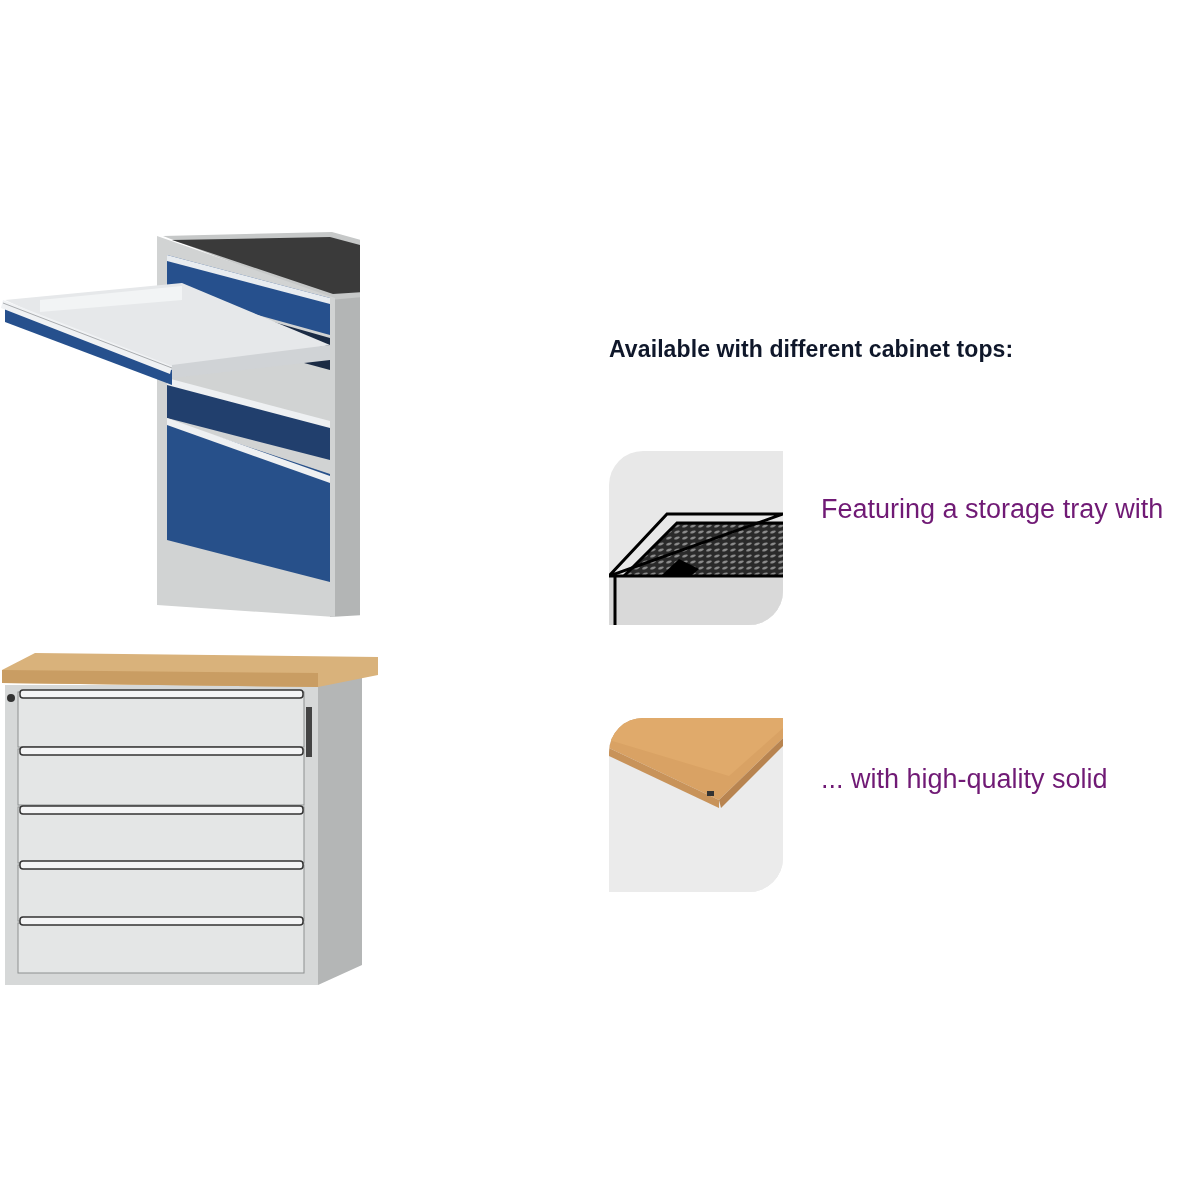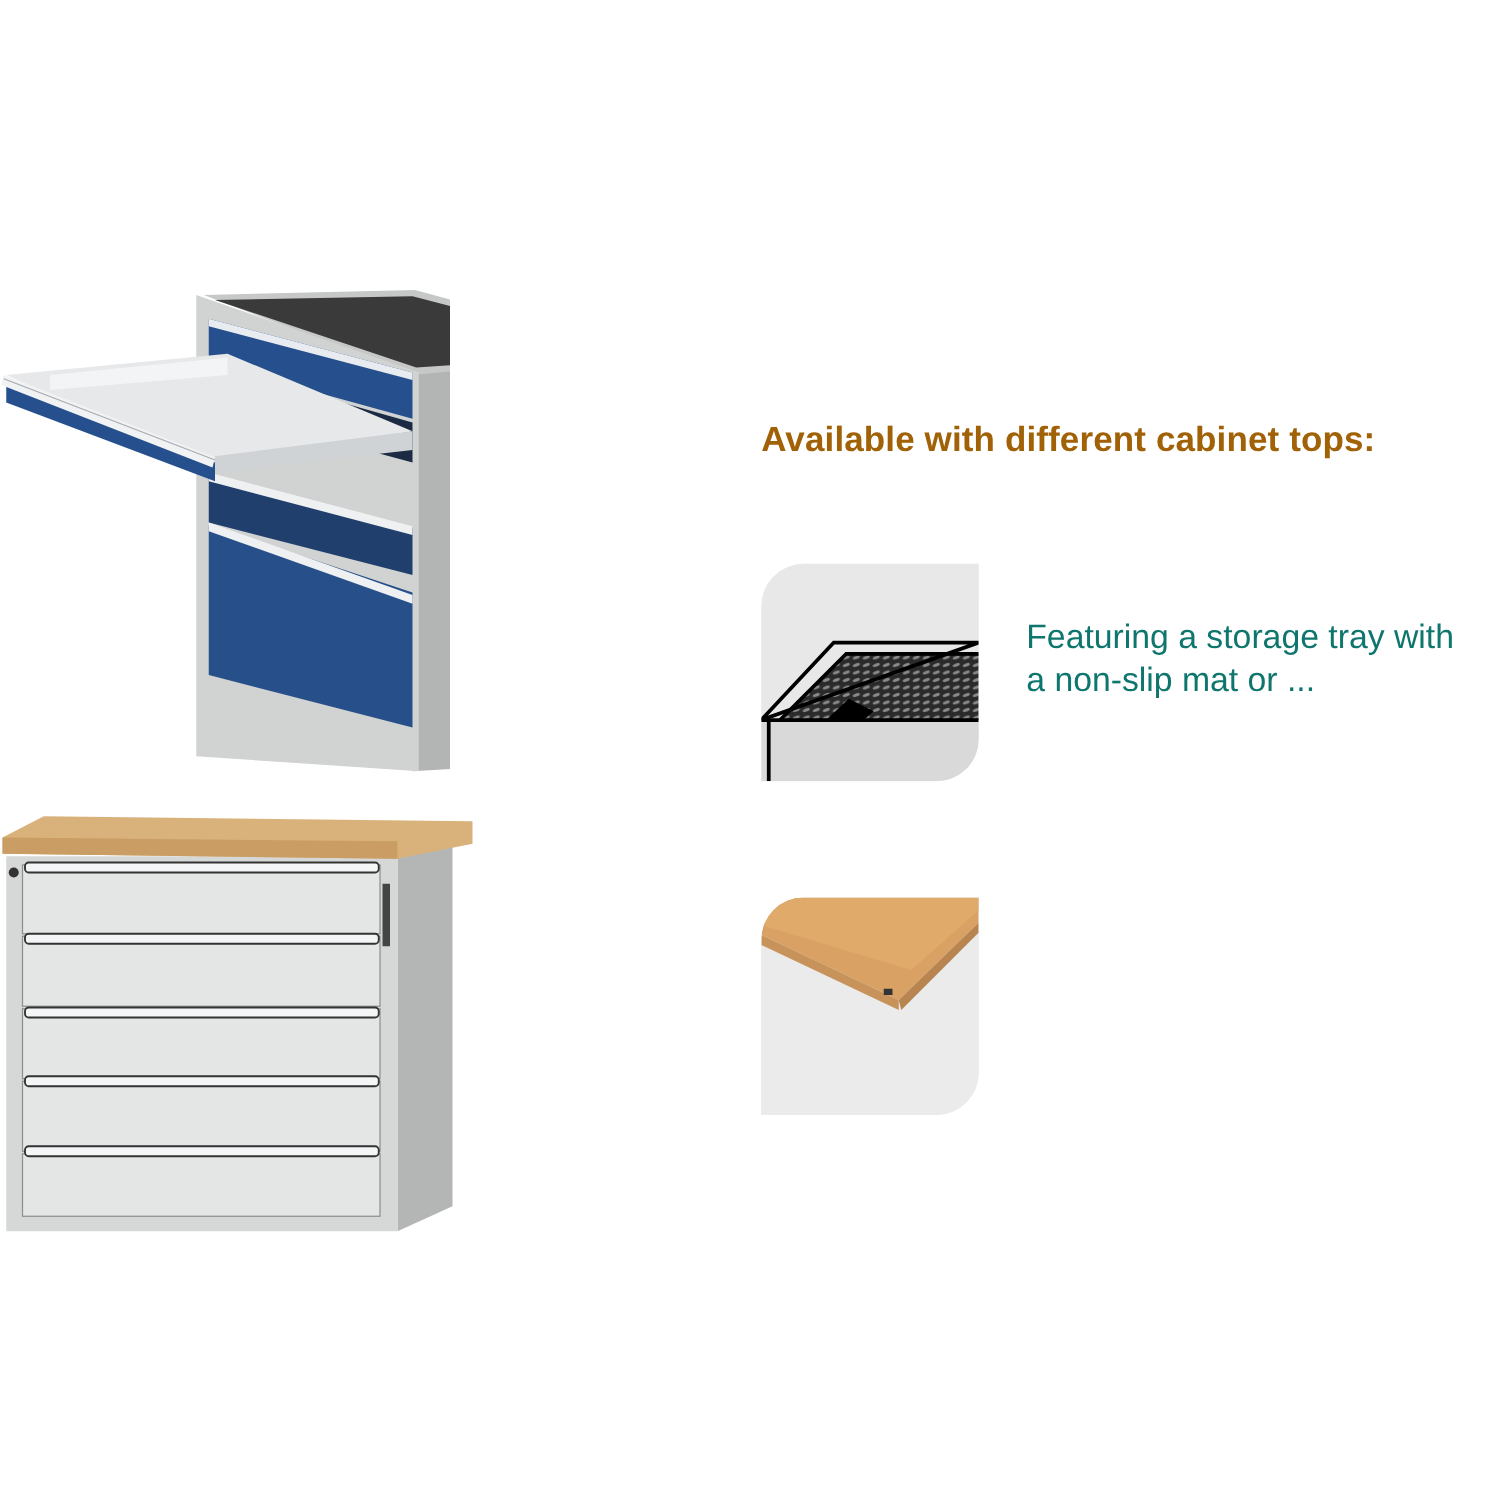--- a/index.html
+++ b/index.html
@@ -1,20 +1,20 @@
 <!DOCTYPE html>
 <html><head>
 <meta charset="utf-8">
 <style>
   html, body { margin:0; padding:0; }
   body { width:1200px; height:1200px; background:#ffffff; position:relative; overflow:hidden;
          font-family:"Liberation Sans", sans-serif; color:#111; }
   .abs { position:absolute; }
-  .heading { left:609px; top:336px; font-size:28px; font-weight:bold; color:#a16207; white-space:nowrap; letter-spacing:0.1px;text-align:center; }
-  .caption { font-size:27px; line-height:35px; color:#0f766e; white-space:nowrap; }
+  .heading { left:609px; top:336px; font-size:23px; font-weight:bold; color:#0f172a; white-space:nowrap; letter-spacing:0.1px;text-align:center; }
+  .caption { font-size:27px; line-height:35px; color:#701a75; white-space:nowrap; }
   .cap1 { left:821px; top:492px; }
   .cap2 { left:821px; top:762px; }
   .thumb { width:174px; height:174px; background:#e8e8e8; border-radius:34px 0 34px 0; overflow:hidden; }
   .thumb1 { left:609px; top:451px; }
   .thumb2 { left:609px; top:718px; }
   svg { display:block; }
 </style>
 </head>
 <body>
 
@@ -93,28 +93,28 @@
   <polyline points="15,125 68,72 174,72" fill="none" stroke="#000" stroke-width="3"></polyline>
   <polygon points="52,125 70,108 90,118 82,125" fill="#000"></polygon>
   <rect x="0" y="125" width="174" height="49" fill="#d9d9d9"></rect>
   <polyline points="0,125 174,125" stroke="#000" stroke-width="3"></polyline>
   <line x1="6" y1="125" x2="6" y2="174" stroke="#000" stroke-width="3"></line>
 </svg>
 </div>
 
 <div class="abs caption cap1">
   <div>Featuring a storage tray with</div>
-  <div>a non-slip mat or ...</div>
 </div>
 
 <div class="abs thumb thumb2">
 <svg width="174" height="174" viewBox="0 0 174 174">
   <rect width="174" height="174" fill="#ebebeb"></rect>
   <polygon points="0,0 174,0 174,20 110,82 0,30" fill="#d9a264"></polygon>
   <polygon points="0,0 174,0 174,10 120,58 0,22" fill="#e0aa6b"></polygon>
   <polygon points="0,30 110,82 110,90 0,38" fill="#c8935a"></polygon>
   <polygon points="110,82 174,20 174,28 112,90" fill="#b88450"></polygon>
   <rect x="98" y="73" width="7" height="5" fill="#333"></rect>
 </svg>
 </div>
 
 <div class="abs caption cap2">
+  <div>... with high-quality solid</div>
 </div>
 
 </body></html>

